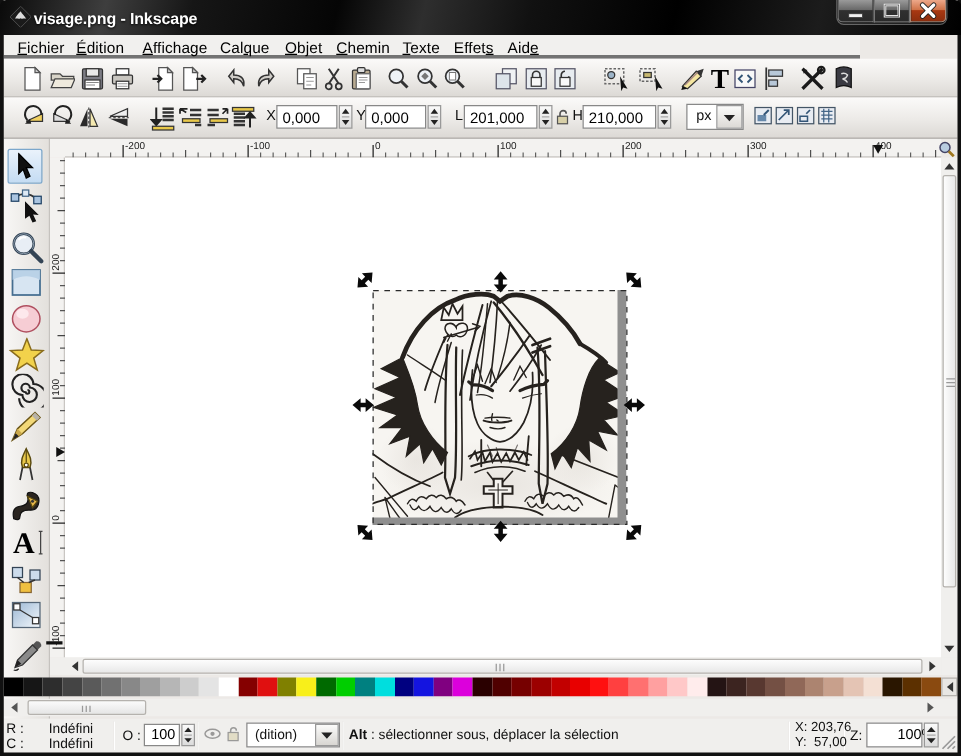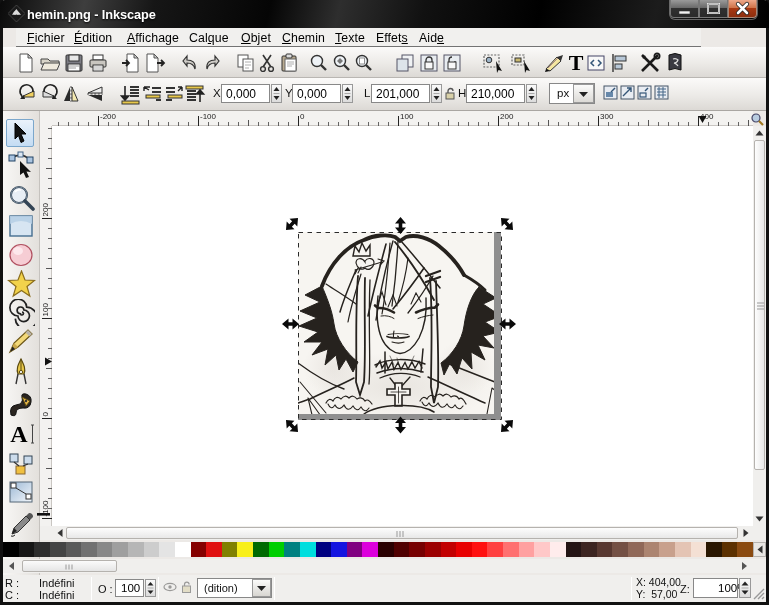--- a/index.html
+++ b/index.html
@@ -6,21 +6,21 @@
 #lborder,#rborder{border-radius:0}
 #lborder{position:absolute;left:0;top:0;width:3px;height:605px;background:#111;z-index:50}
 #rborder{position:absolute;right:0;top:0;width:3px;height:605px;background:#111;z-index:50}
 #bborder{position:absolute;left:0;bottom:0;width:769px;height:3px;background:#111;z-index:50}
 #titlebar{position:absolute;left:0;top:0;width:769px;height:28px;border-radius:5px 5px 0 0;background:linear-gradient(103deg,#0a0a0a 0%,#3e3e3e 11%,#161616 20%,#050505 35%,#2e2e2e 44%,#111 55%,#000 70%,#1c1c1c 85%,#000 100%);z-index:60}
 #titlebar .ttl{position:absolute;left:27px;top:7px;color:#fff;font-weight:bold;font-size:12.8px;text-shadow:0 1px 2px #000;letter-spacing:-0.1px}
 #winbtns{position:absolute;right:12px;top:0;height:19px;display:flex;z-index:61;border-radius:0 0 5px 5px;box-shadow:0 0 0 1px rgba(255,255,255,0.35)}
 .wbtn{width:29px;height:18px;border:1px solid #777;border-top:none;position:relative;background:linear-gradient(#9a9a9a 0%,#6a6a6a 45%,#303030 50%,#2a2a2a 100%)}
 .wbtn.min{border-radius:0 0 0 4px}
 .wbtn.cls{border-radius:0 0 4px 0;background:linear-gradient(#eda88a 0%,#d0744a 45%,#a83812 50%,#8c2e0e 100%);border-color:#a87}
-#menubar{position:absolute;left:16px;top:28px;width:685px;height:19px;background:#f1f0ee;border-bottom:1px solid #737373;z-index:40}
+#menubar{position:absolute;left:3px;top:28px;width:685px;height:19px;background:#f1f0ee;border-bottom:3px solid #737373;z-index:40}
 .menu{position:absolute;top:3px;font-size:12.3px;color:#000;letter-spacing:0.1px}
 .menu u{text-decoration:underline}
 #tb1{position:absolute;left:3px;top:47px;width:763px;height:31px;background:linear-gradient(#fbfaf9,#eceae7 55%,#dcd9d5);border-bottom:1px solid #b9b6b2;z-index:40}
 #tb2{position:absolute;left:3px;top:78px;width:763px;height:33px;background:linear-gradient(#fbfaf9,#eceae7 55%,#dcd9d5);border-bottom:1px solid #a9a6a2;z-index:40}
 #toolbox{position:absolute;left:3px;top:111px;width:37px;height:464px;background:linear-gradient(90deg,#f8f7f5,#e3e0dc);border-right:1px solid #c5c2be;z-index:30}
 #corner{position:absolute;left:40px;top:111px;width:12px;height:15px;background:#f3f2f0;z-index:30}
 #hruler{position:absolute;left:52px;top:111px;width:701px;height:15px;background:#f3f2f0;border-bottom:1px solid #c9c6c2;z-index:30}
 #vruler{position:absolute;left:40px;top:126px;width:12px;height:400px;background:#f3f2f0;border-right:1px solid #c9c6c2;z-index:30}
 #canvas{position:absolute;left:52px;top:126px;width:701px;height:400px;background:#fff;overflow:hidden;z-index:20}
 #vscroll{position:absolute;left:753px;top:126px;width:13px;height:400px;background:#f0efed;z-index:30}
@@ -38,21 +38,21 @@
 .spinner{position:absolute;width:11px;border:1px solid #999;background:linear-gradient(#fafafa,#dcdcdc)}
 .lbl{position:absolute;font-size:11.5px;color:#111}
 .ico{position:absolute}
 </style></head>
 <body>
 <div id="titlebar">
  <svg class="ico" style="left:8px;top:5px" width="17" height="17" viewBox="0 0 17 17">
       <path d="M8.5 0 L17 8.5 L8.5 17 L0 8.5 Z" fill="#1a1a1a" stroke="#555" stroke-width="0.7"></path>
       <path d="M4 10 C6 6 8 5 8.5 4 C9.5 6 12 8 13 10 C11 9.3 10 10.5 8.5 9.5 C7 10.5 5.5 9.3 4 10 Z" fill="#dcdcdc"></path>
     </svg>
- <span class="ttl">hemin.png - Inkscape</span>
+ <span class="ttl">visage.png - Inkscape</span>
 </div>
 <div id="winbtns">
  <div class="wbtn min"><svg width="27" height="17">
         <rect x="8" y="11" width="11" height="3" fill="#f2f2f2" stroke="#333" stroke-width="0.6"></rect>
       </svg></div>
  <div class="wbtn max"><svg width="27" height="17">
         <rect x="8" y="4" width="11" height="9" fill="none" stroke="#f2f2f2" stroke-width="2"></rect>
         <rect x="8" y="4" width="11" height="9" fill="none" stroke="#333" stroke-width="0.5"></rect>
       </svg></div>
  <div class="wbtn cls"><svg width="27" height="17">
@@ -607,26 +607,27 @@
     </svg>
  <svg class="ico" style="left:178px;top:5px;opacity:0.55" width="12" height="14">
       <rect x="1.5" y="6" width="8" height="6.5" fill="#d8d0a8" stroke="#555"></rect>
       <path d="M3.5 6 v-1.5 a2.3 2.3 0 0 1 4.6 0" fill="none" stroke="#555" stroke-width="1.2"></path>
     </svg>
  <div style="position:absolute;left:194px;top:3px;width:75px;height:20px;background:#fff;border:1px solid #888"></div>
  <span style="position:absolute;left:201px;top:7px;font-size:11px;color:#111">(dition)</span>
  <div style="position:absolute;left:249px;top:4px;width:19px;height:18px;background:linear-gradient(#fbfbfa,#d8d6d2);border:1px solid #999"><svg width="17" height="16">
         <path d="M4 6 l4.5 5 l4.5 -5 z" fill="#222"></path>
       </svg></div>
+ <span style="position:absolute;left:276px;top:7px;color:#111"><b>Alt</b> : sélectionner sous, déplacer la sélection</span>
  <div style="position:absolute;left:88px;top:2px;width:1px;height:23px;background:#c9c6c2;border-right:1px solid #fff"></div>
 <div style="position:absolute;left:155px;top:2px;width:1px;height:23px;background:#c9c6c2;border-right:1px solid #fff"></div>
 <div style="position:absolute;left:271px;top:2px;width:1px;height:23px;background:#c9c6c2;border-right:1px solid #fff"></div>
 <div style="position:absolute;left:628px;top:2px;width:1px;height:23px;background:#c9c6c2;border-right:1px solid #fff"></div>
 <div style="position:absolute;left:672px;top:2px;width:1px;height:23px;background:#c9c6c2;border-right:1px solid #fff"></div>
- <span style="position:absolute;left:633px;top:1px;font-size:10.5px;color:#111">X: 404,00</span>
+ <span style="position:absolute;left:633px;top:1px;font-size:10.5px;color:#111">X: 203,76</span>
  <span style="position:absolute;left:633px;top:13px;font-size:10.5px;color:#111">Y:&nbsp;&nbsp;57,00</span>
  <span style="position:absolute;left:677px;top:8px;font-size:11px;color:#111">Z:</span>
  <div class="spin" style="left:690px;top:3px;width:45px;height:20px;padding:3px 0 0 24px;font-size:11.5px">100%</div>
  <div class="spinner" style="left:736px;top:3px;height:20px;width:12px"><svg width="10" height="18">
         <path d="M5 2.5 l3.5 4 h-7 z" fill="#222"></path>
         <path d="M1.5 9 h7" stroke="#aaa"></path>
         <path d="M5 15.5 l3.5 -4 h-7 z" fill="#222"></path>
       </svg></div>
  <svg class="ico" style="left:750px;top:13px" width="12" height="12">
       <path d="M11 1 L1 11 M11 5 L5 11 M11 9 L9 11" stroke="#999" stroke-width="1.4"></path>

